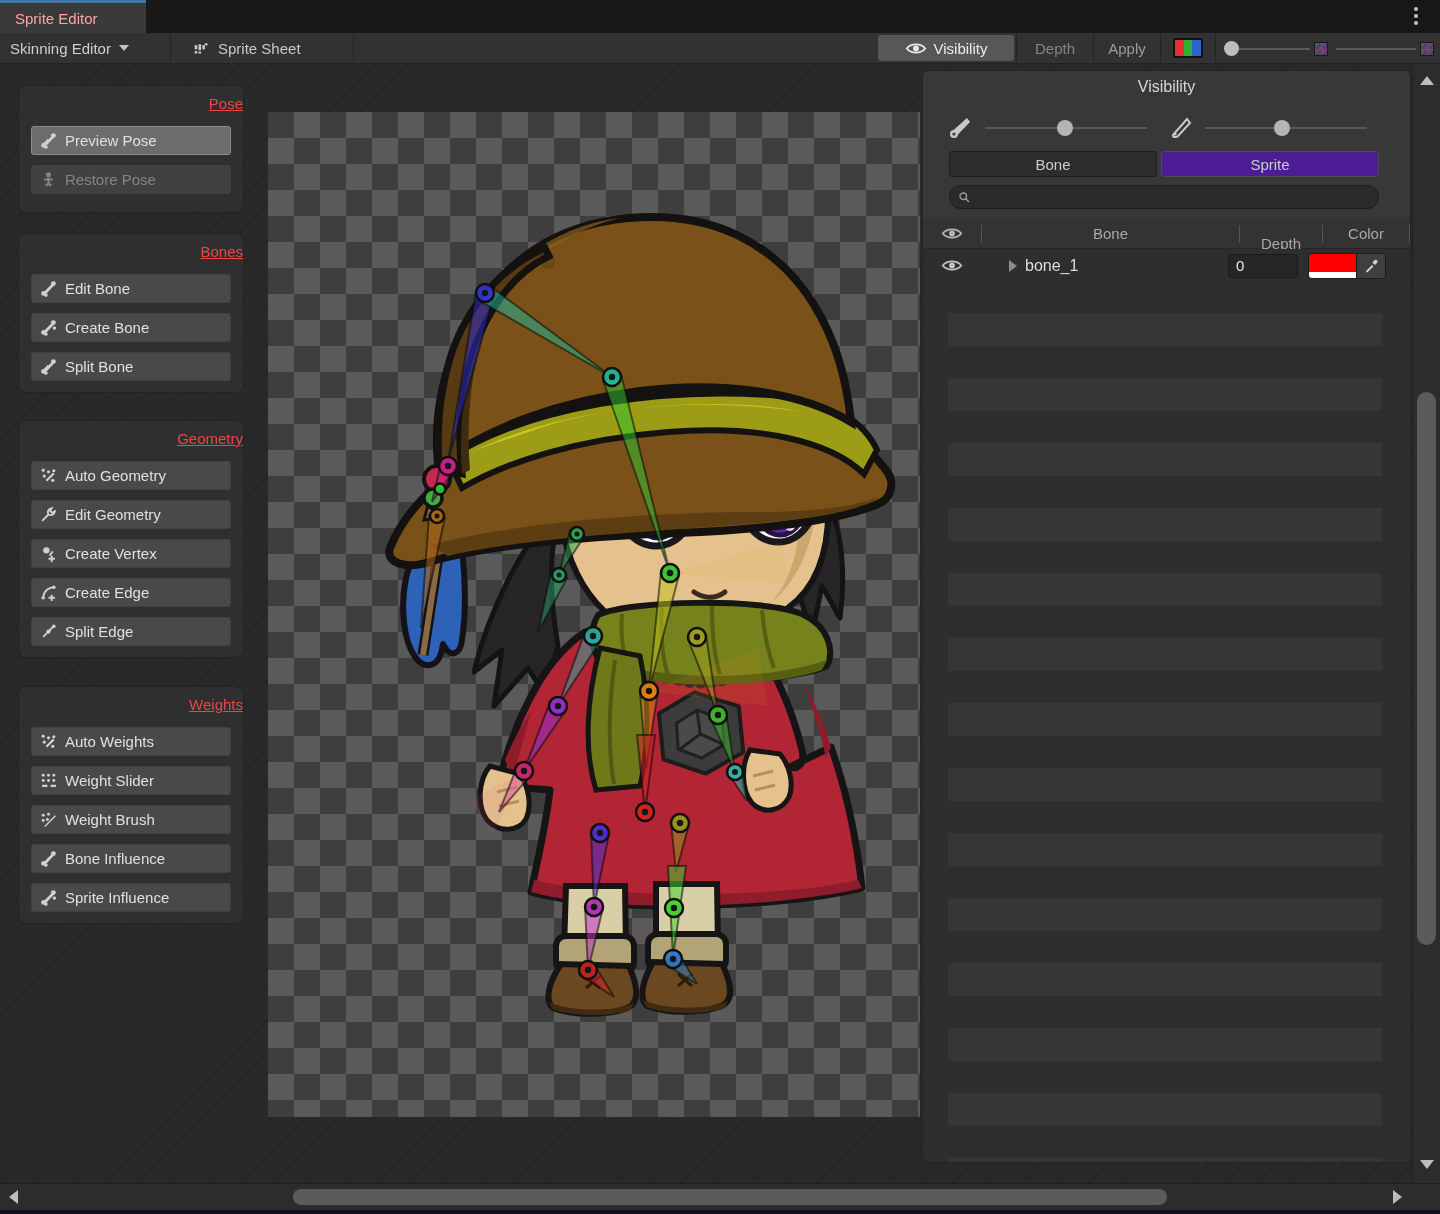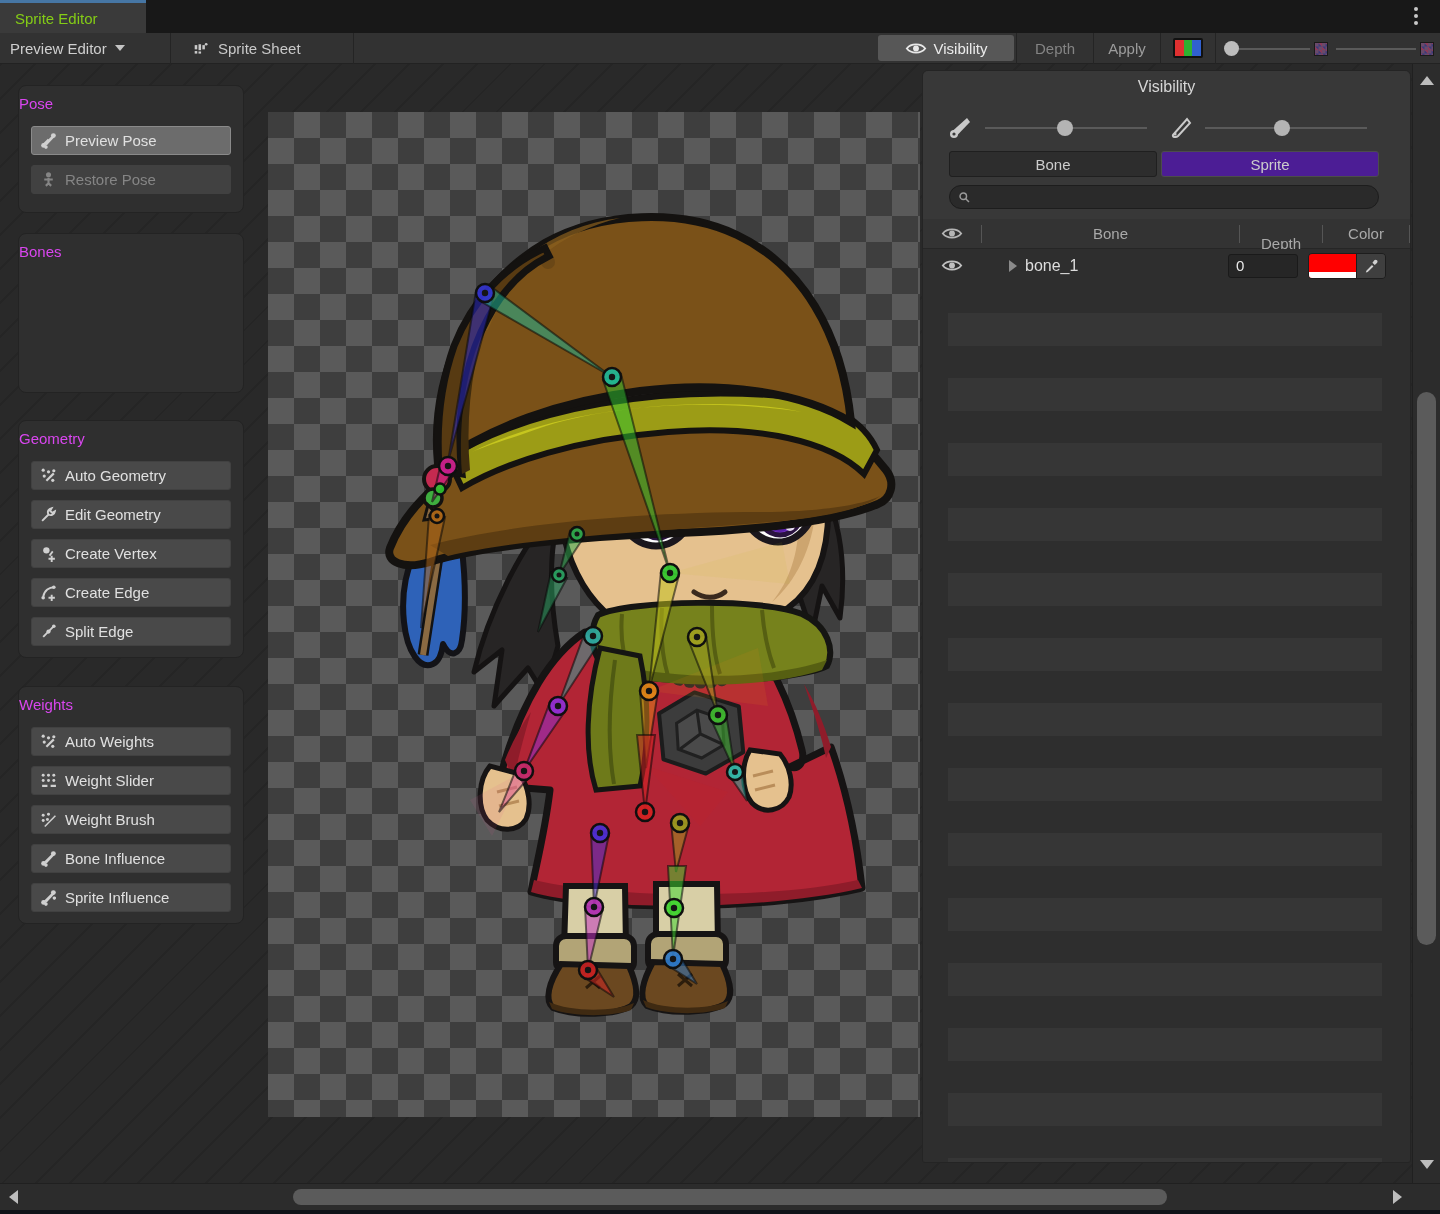--- a/index.html
+++ b/index.html
@@ -2,21 +2,21 @@
 <html><head>
 <meta charset="utf-8">
 <style>
   * { margin:0; padding:0; box-sizing:border-box; }
   html,body { width:1440px; height:1214px; overflow:hidden; background:#1b1b1b;
               font-family:"Liberation Sans", sans-serif; -webkit-font-smoothing:antialiased; }
 
   
   .tabstrip { position:absolute; left:0; top:0; width:1440px; height:33px; background:#181818; }
   .tab { position:absolute; left:0; top:0; width:146px; height:33px; background:#3a3a3a;
-         border-top:3px solid #4676a4; color:#84cc16; font-size:15px;
+         border-top:3px solid #4676a4; color:#fca5a5; font-size:15px;
          display:flex; align-items:center; padding-left:15px; }
   .menu-dots { position:absolute; right:22px; top:7px; width:4px; }
   .menu-dots i { display:block; width:4px; height:4px; border-radius:50%; background:#c8c8c8; margin-bottom:3px; }
 
   
   .toolbar { position:absolute; left:0; top:33px; width:1440px; height:31px; background:#323232;
              border-bottom:1px solid #222; display:flex; align-items:center; color:#cfcfcf; font-size:15px; }
   .tb-sep { width:1px; height:31px; background:#242424; flex:0 0 auto; }
   .mode-dd { width:170px; height:31px; display:flex; align-items:center; gap:8px; padding-left:10px; }
   .caret-down { width:0; height:0; border-left:5px solid transparent; border-right:5px solid transparent; border-top:6px solid #c4c4c4; }
@@ -46,21 +46,21 @@
   .canvas { position:absolute; left:268px; top:48px; width:652px; height:1005px;
     background-color:#3e3e3e;
     background-image:linear-gradient(45deg,#5a5a5a 25%,transparent 25%,transparent 75%,#5a5a5a 75%),
                      linear-gradient(45deg,#5a5a5a 25%,transparent 25%,transparent 75%,#5a5a5a 75%);
     background-size:52px 52px; background-position:0 0,26px 26px; }
   .canvas svg { position:absolute; left:0; top:0; }
 
   
   .panel { position:absolute; left:18px; width:226px; background:#2f2f2f; border:1px solid #232323;
            border-radius:8px; }
-  .panel-title { text-align:left; color:#d946ef; font-size:15px; padding-top:9px; }
+  .panel-title { text-align:right; color:#ef4444; font-size:15px; padding-top:9px;text-decoration:underline; }
   .panel-btns { display:flex; flex-direction:column; gap:10px; padding:14px 12px 13px 12px; }
   .sbtn { height:29px; background:#494949; border-radius:3px; color:#e0e0e0; font-size:15px;
           display:flex; align-items:center; gap:8px; padding-left:8px; border:1px solid #414141; }
   .sbtn svg { flex:0 0 auto; color:#d0d0d0; }
   .sbtn.active { background:#6c6c6c; border-color:#8a8a8a; }
   .sbtn.disabled { color:#858585; background:#414141; }
   .sbtn.disabled svg { color:#858585; }
 
   
   .vispanel { position:absolute; left:922px; top:6px; width:489px; height:1093px; background:#2e2e2e;
@@ -232,21 +232,21 @@
   </div>
   <div class="menu-dots">
       <i></i>
       <i></i>
       <i></i>
     </div>
 </div>
 
 <div class="toolbar">
   <div class="mode-dd">
-    <span>Preview Editor</span>
+    <span>Skinning Editor</span>
     <span class="caret-down"></span>
   </div>
   <div class="tb-sep"></div>
   <div class="sheet-btn">
     <svg class="icon16" style="color:#c9c9c9">
         <use href="#i-sheet"></use>
       </svg>
     <span>Sprite Sheet</span>
   </div>
   <div class="tb-sep"></div>
@@ -472,20 +472,42 @@
         <svg class="icon16">
             <use href="#i-person"></use>
           </svg>
         <span>Restore Pose</span>
       </div>
     </div>
   </div>
 
   <div class="panel" style="top:169px; height:160px;">
     <div class="panel-title">Bones</div>
+    <div class="panel-btns">
+      <div class="sbtn">
+        <svg class="icon16">
+            <use href="#i-bone"></use>
+          </svg>
+        <span>Edit Bone</span>
+      </div>
+      <div class="sbtn">
+        <svg class="icon16">
+            <use href="#i-bone"></use>
+            <use href="#i-plus"></use>
+          </svg>
+        <span>Create Bone</span>
+      </div>
+      <div class="sbtn">
+        <svg class="icon16">
+            <use href="#i-bone"></use>
+            <use href="#i-slash"></use>
+          </svg>
+        <span>Split Bone</span>
+      </div>
+    </div>
   </div>
 
   <div class="panel" style="top:356px; height:238px;">
     <div class="panel-title">Geometry</div>
     <div class="panel-btns">
       <div class="sbtn">
         <svg class="icon16">
             <use href="#i-dots"></use>
           </svg>
         <span>Auto Geometry</span>

